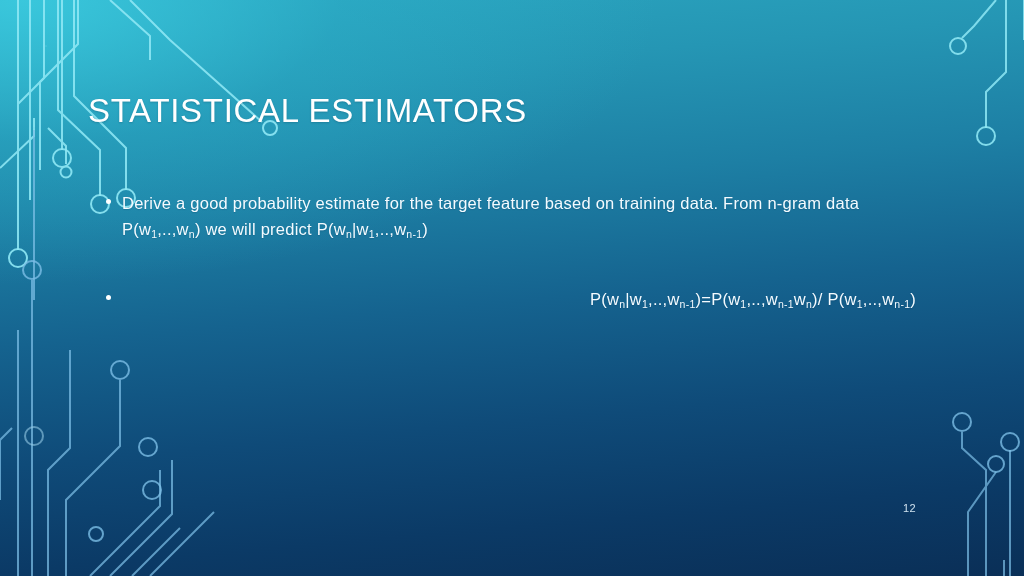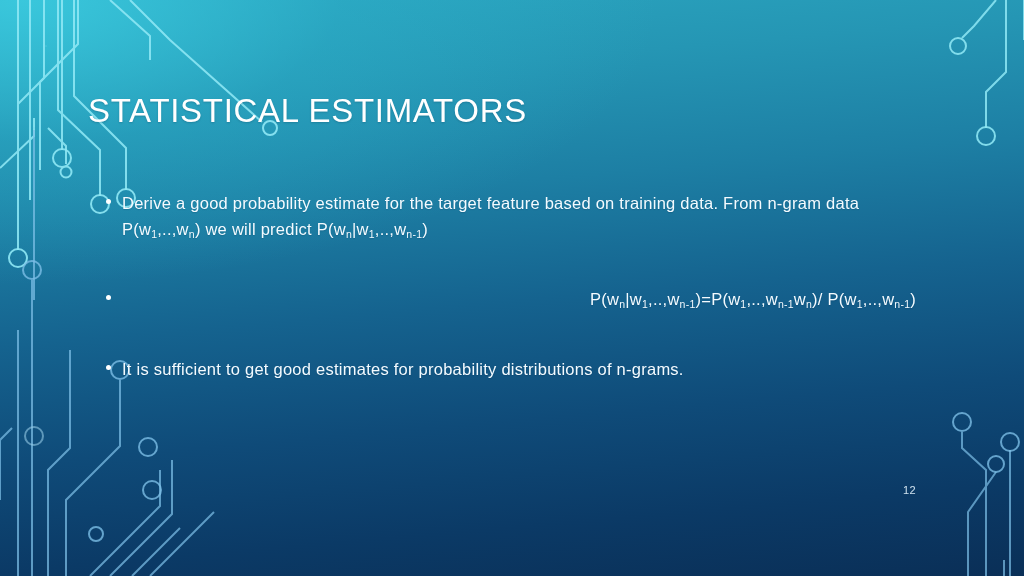--- a/index.html
+++ b/index.html
@@ -34,21 +34,21 @@
   .btext {
     font-size:16.5px; line-height:26px; font-weight:400;
     letter-spacing:0.25px; color:#f4fbff;
     text-shadow:0 1px 1px rgba(0,40,70,0.18);
   }
   .b1 { margin-bottom:44px; }
   .b2 { margin-bottom:44px;text-align:right; }
   sub { font-size:10.5px; line-height:0; vertical-align:baseline; position:relative; top:3px; }
 
   .pagenum {
-    position:absolute; left:903px; top:484px;
+    position:absolute; left:903px; top:502px;
     font-size:11px; color:#cfe2ef; letter-spacing:0.5px;
   }
 </style>
 </head>
 <body>
 
 <div id="slide">
 
   <svg id="deco" viewBox="0 0 1024 576">
     <g fill="none" stroke="#8fe8f5" stroke-width="2" opacity="0.88">
@@ -128,23 +128,19 @@
       <div class="bullet b1">
         <span class="dot"></span>
         <div class="btext"><span>Derive a good probability estimate for the target feature based on training data. From n-gram data P(w</span><sub>1</sub><span>,..,w</span><sub>n</sub><span>) we will predict P(w</span><sub>n</sub><span>|w</span><sub>1</sub><span>,..,w</span><sub>n-1</sub><span>)</span></div>
       </div>
 
       <div class="bullet b2">
         <span class="dot"></span>
         <div class="btext"><span>P(w</span><sub>n</sub><span>|w</span><sub>1</sub><span>,..,w</span><sub>n-1</sub><span>)=P(w</span><sub>1</sub><span>,..,w</span><sub>n-1</sub><span>w</span><sub>n</sub><span>)/ P(w</span><sub>1</sub><span>,..,w</span><sub>n-1</sub><span>)</span></div>
       </div>
 
-      <div class="bullet b3">
-        <span class="dot"></span>
-        <div class="btext">It is sufficient to get good estimates for probability distributions of n-grams.</div>
-      </div>
 
     </div>
 
     <div class="pagenum">12</div>
 
   </div>
 </div>
 
 </body></html>

